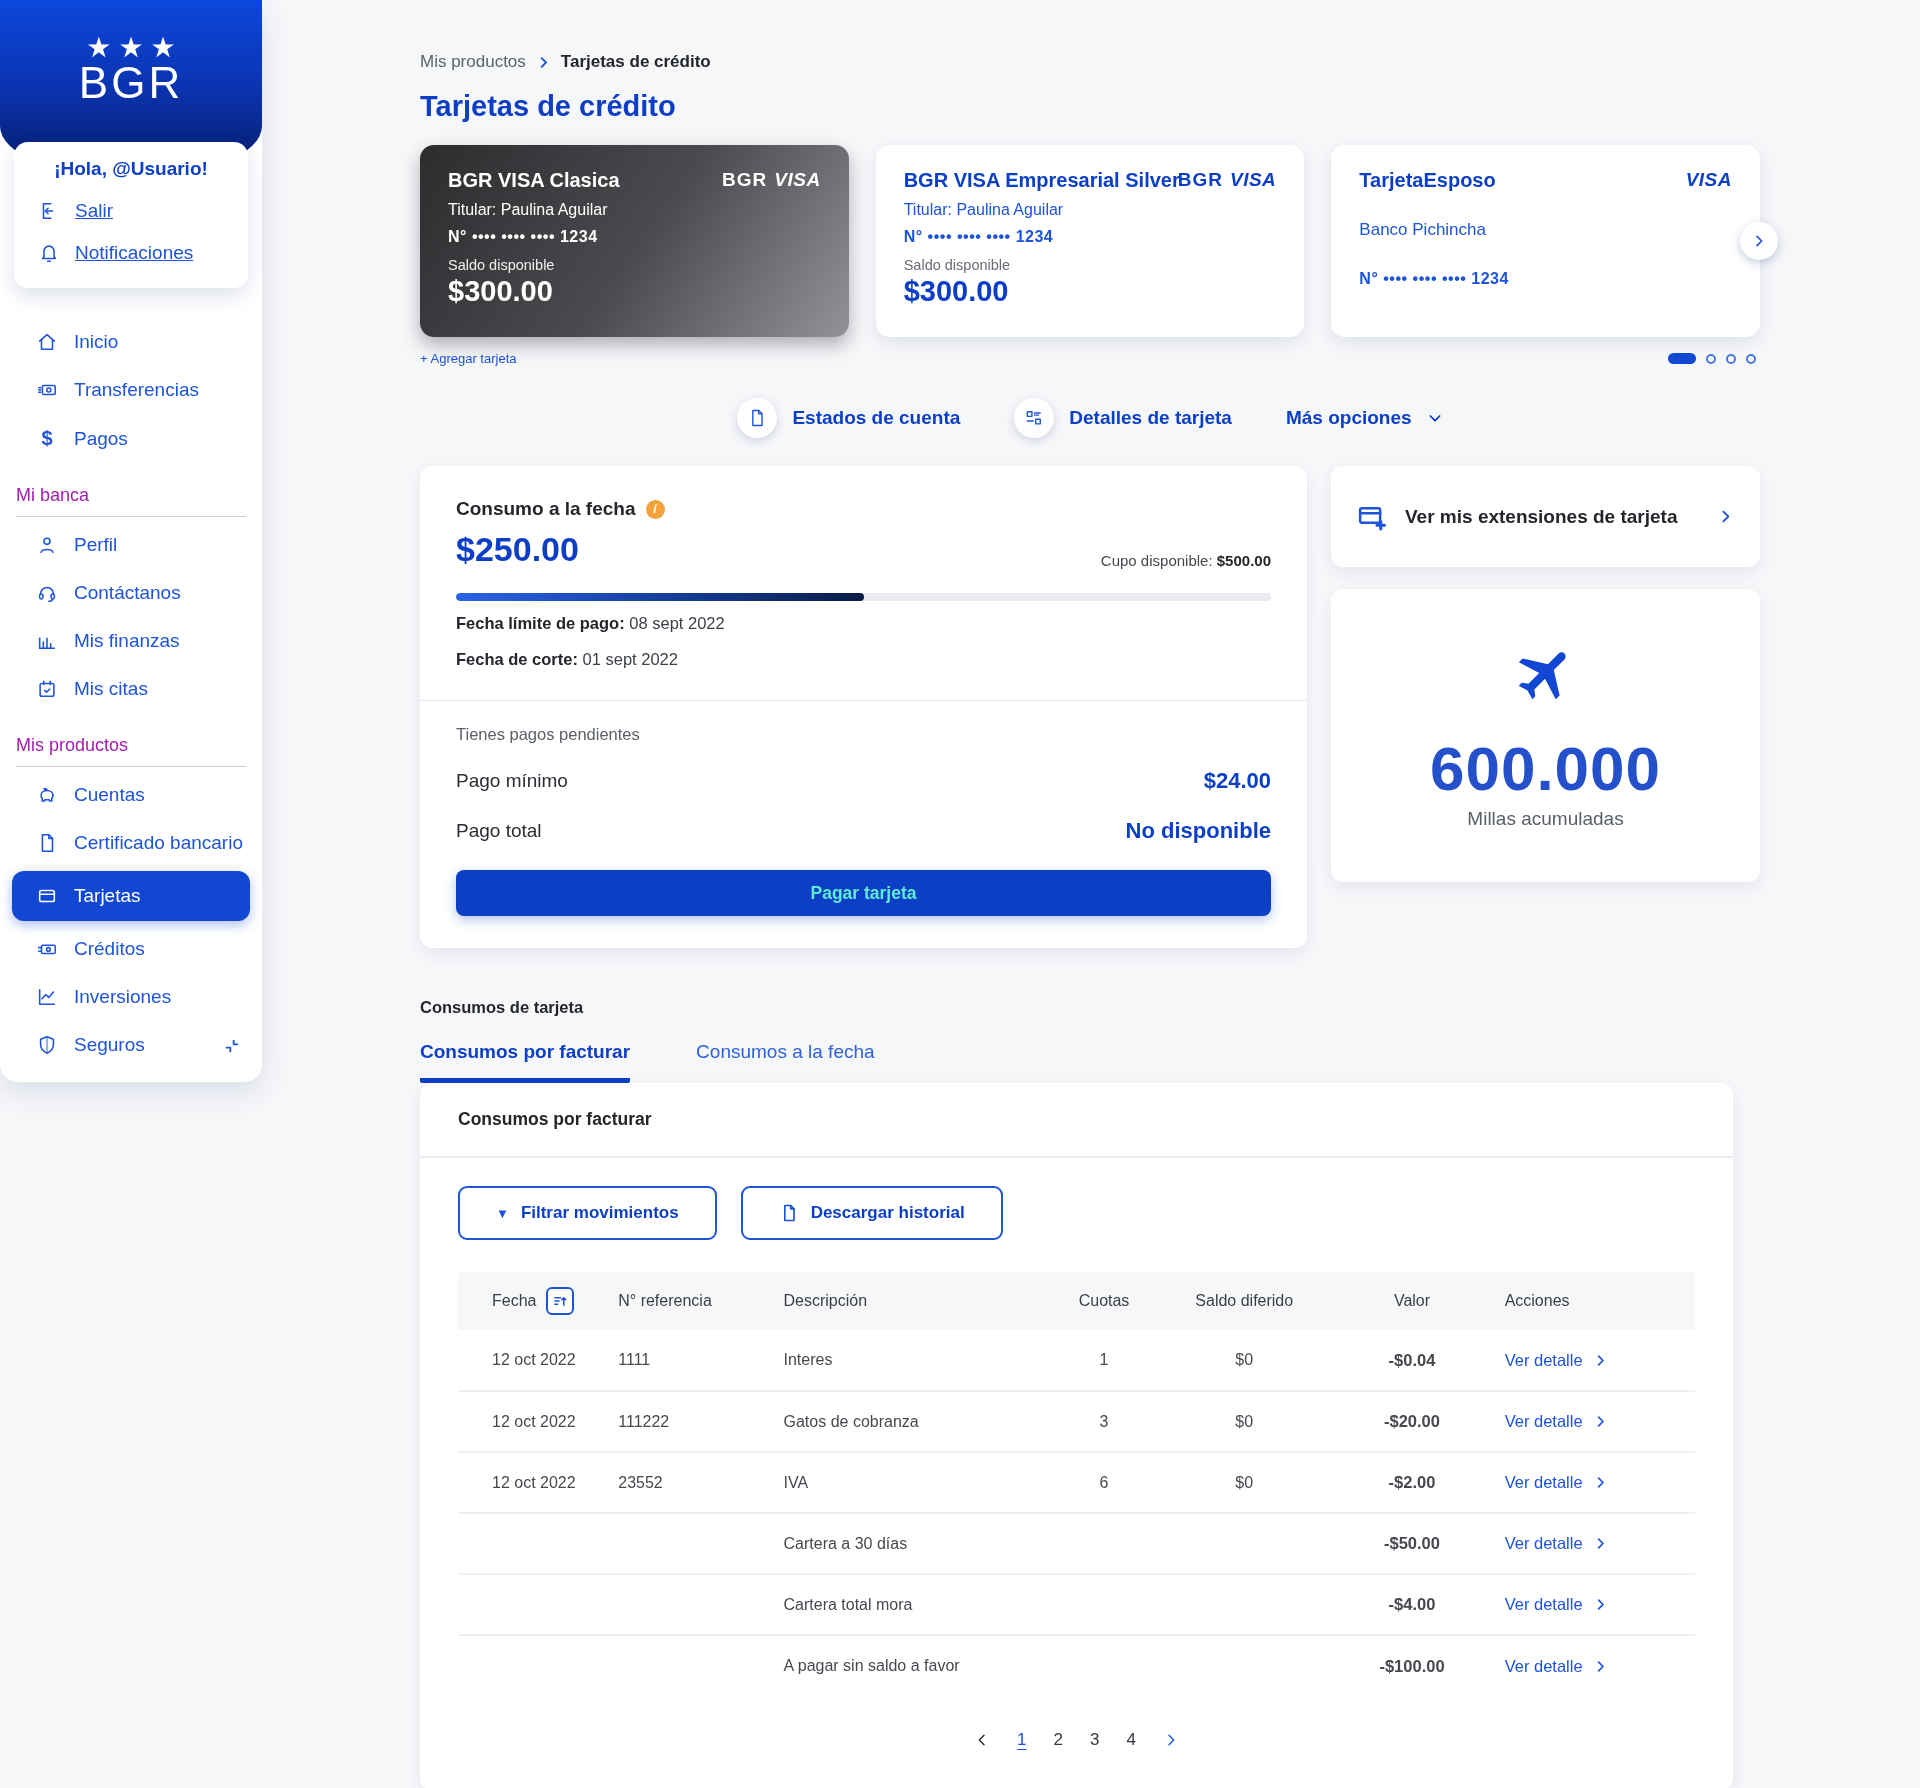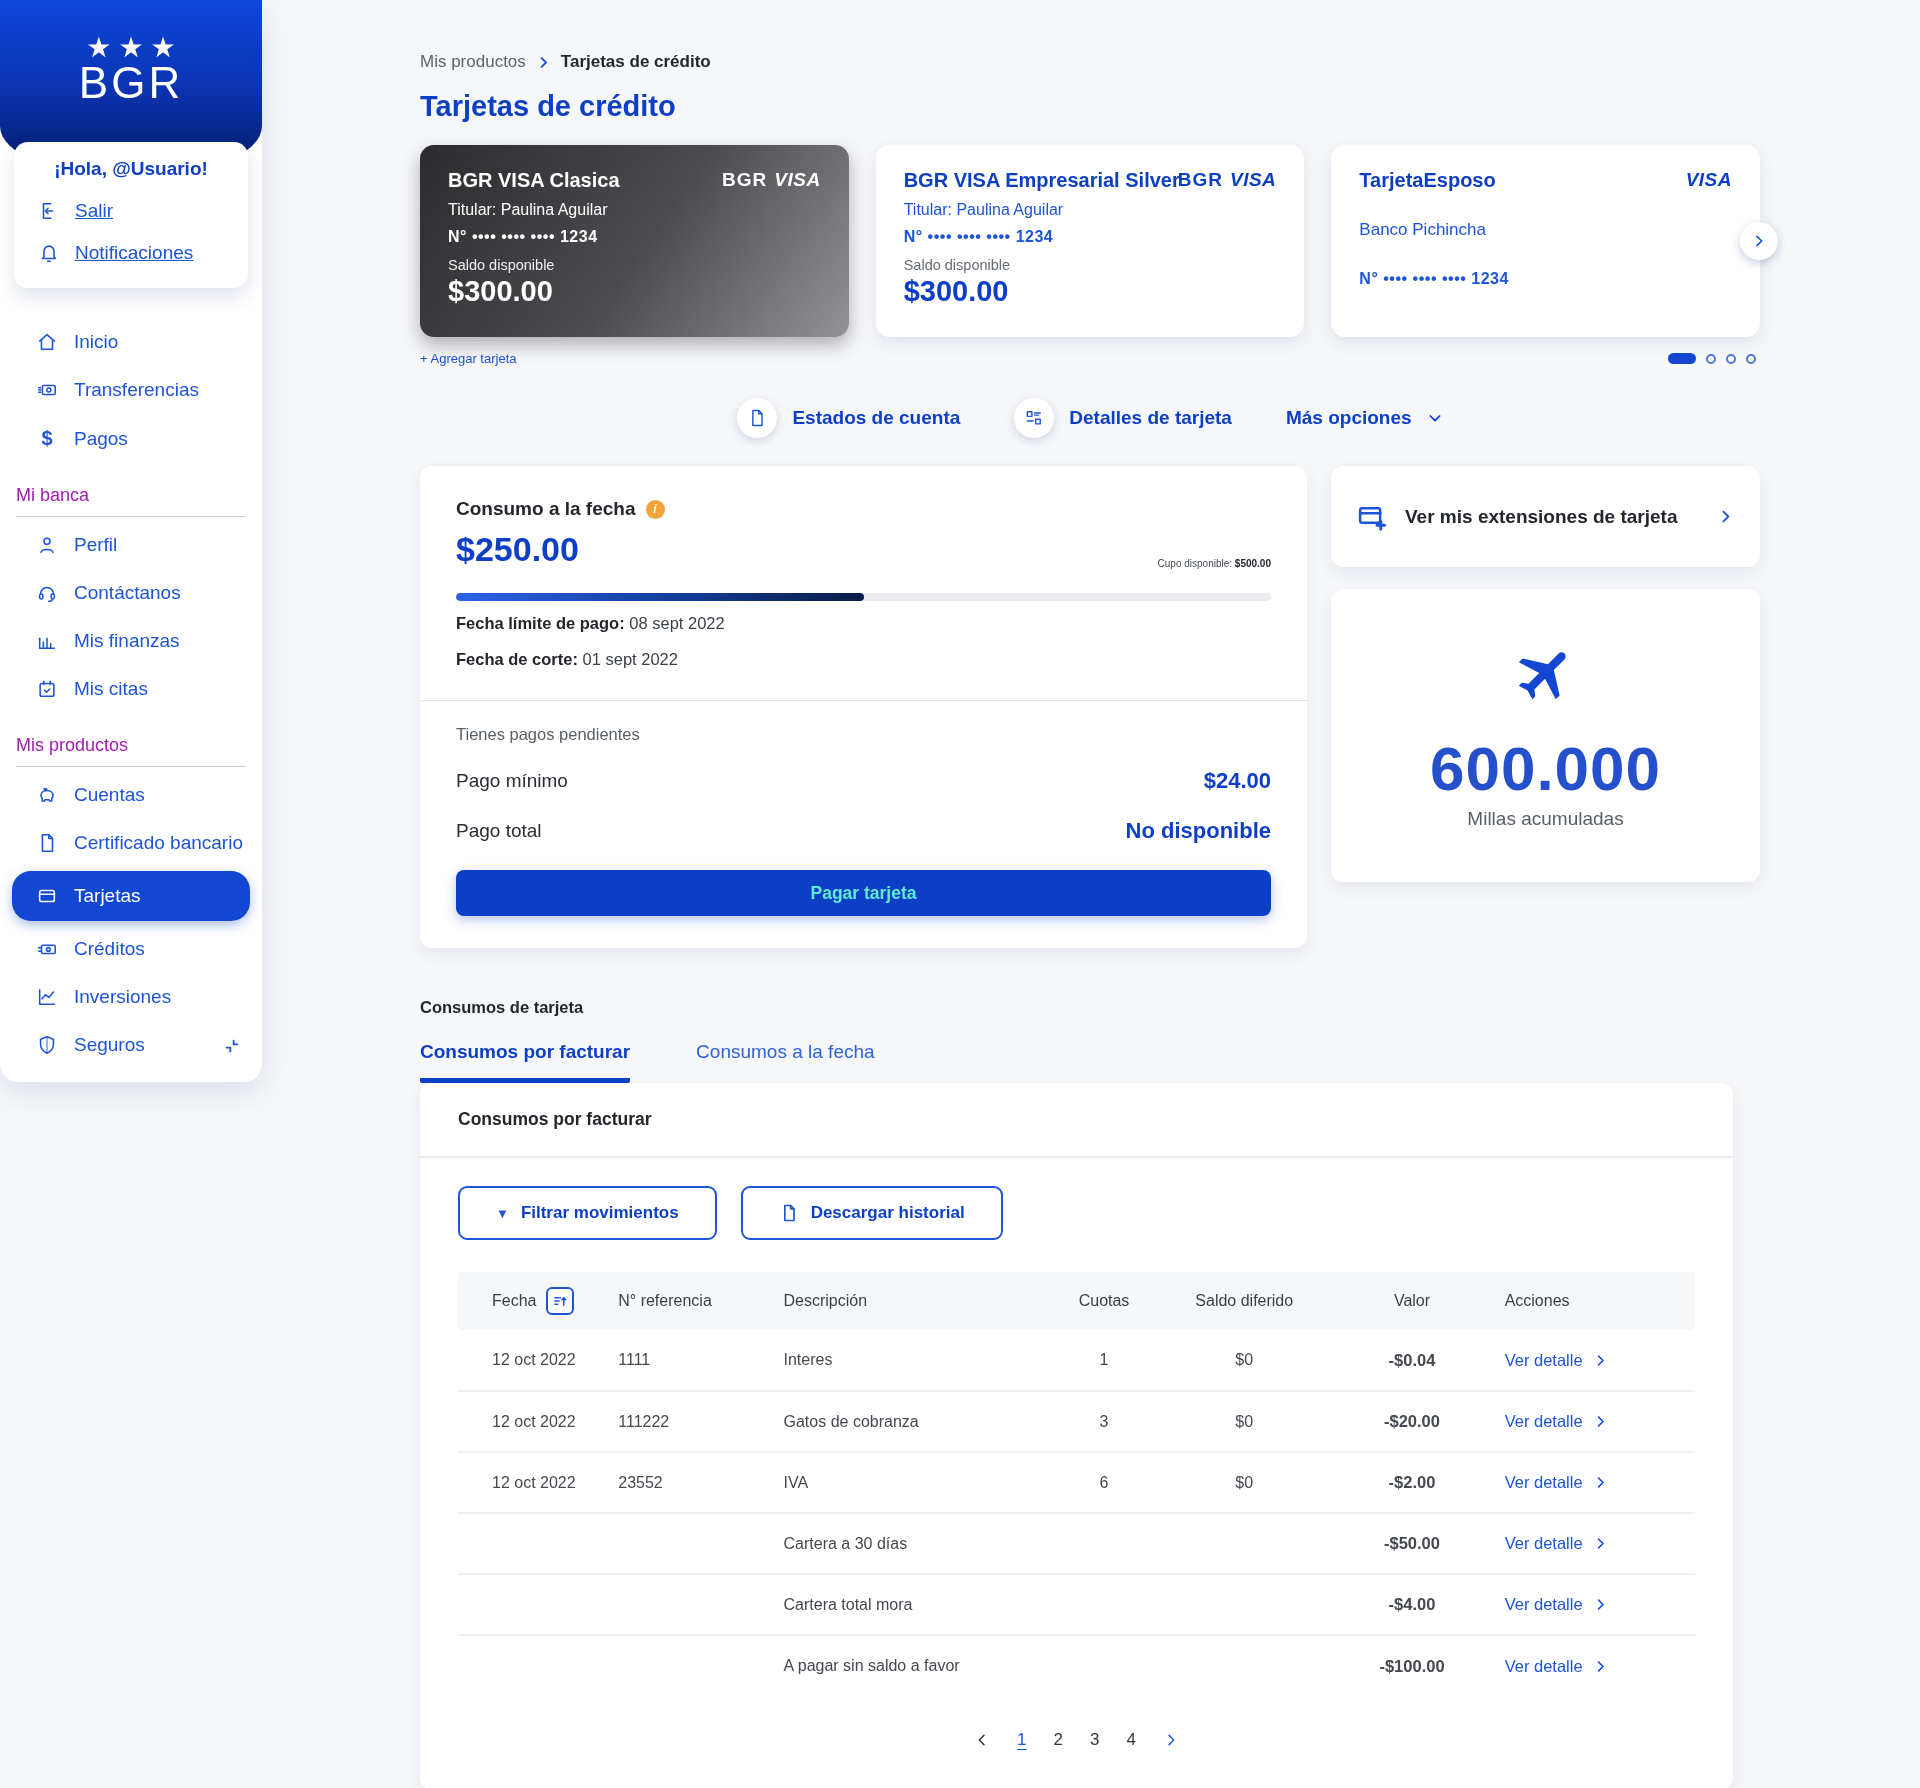--- a/index.html
+++ b/index.html
@@ -15,21 +15,21 @@
   .side-head { height:178px; background:linear-gradient(180deg,#0d47dd 0%,#0b34b2 48%,#051a63 100%);
                border-radius:0 0 50% 50% / 0 0 52px 52px; display:flex; flex-direction:column; align-items:center; padding-top:34px; }
   .logo-stars { color:#fff; font-size:28px; letter-spacing:7px; line-height:1; text-indent:7px; }
   .logo-text { color:#fff; font-size:44px; letter-spacing:3px; font-weight:400; margin-top:-4px; }
   .greet-card { position:relative; z-index:2; margin:-36px 14px 0; background:#fff; border-radius:14px;
                 box-shadow:0 8px 20px rgba(25,50,130,.14); padding:16px 18px 14px; }
   .greet-title { text-align:center; color:#0d3ec6; font-weight:700; font-size:19px; margin-bottom:10px; }
   .greet-item { display:flex; align-items:center; gap:15px; color:#1d54d8; font-size:19px; padding:10px 6px; cursor:pointer;text-decoration:underline; }
   .nav { margin-top:30px; }
   .nav-item { display:flex; align-items:center; gap:16px; color:#1d54d8; font-size:19px; padding:13px 10px 13px 36px; cursor:pointer; }
-  .nav-item.active { margin:4px 12px; background:#1247d4; color:#fff; border-radius:19px; padding:14px 10px 14px 24px;
+  .nav-item.active { margin:4px 12px; background:#1247d4; color:#fff; border-radius:12px; padding:14px 10px 14px 24px;
                      box-shadow:0 4px 12px rgba(18,71,212,.35); }
   .nav-label { color:#a21caf; font-size:18px; margin:16px 16px 4px; padding:6px 0 10px; border-bottom:1px solid #ccd0d7; }
   .dollar-glyph { width:22px; text-align:center; color:#1d54d8; font-size:20px; font-weight:700; flex:none; }
   .collapse-btn { position:absolute; bottom:22px; right:20px; cursor:pointer; }
 
   
   .main { position:absolute; left:420px; top:0; width:1340px; }
   .breadcrumb { margin-top:52px; display:flex; align-items:center; gap:10px; font-size:17px; }
   .bc-parent { color:#5d636b; cursor:pointer; }
   .bc-current { color:#23262b; font-weight:700; }
@@ -74,21 +74,21 @@
   .col-left { width:887px; }
   .col-right { width:429px; }
   .panel { background:#fff; border-radius:12px; box-shadow:0 6px 16px rgba(25,50,130,.08); }
 
   .consume-top { padding:32px 36px 28px; }
   .consume-title { display:flex; align-items:center; gap:10px; font-size:19px; font-weight:700; color:#23262b; }
   .info-dot { width:19px; height:19px; border-radius:50%; background:#f2a33c; color:#fff; font-size:12px; font-weight:700;
               font-style:italic; display:flex; align-items:center; justify-content:center; }
   .consume-amts { display:flex; justify-content:space-between; align-items:flex-end; margin-top:10px;gap:36px; }
   .consume-amount { font-size:34px; font-weight:800; color:#0d3ec6; }
-  .cupo { font-size:10px; color:#44494f;margin-left:25px; }
+  .cupo { font-size:15px; color:#44494f;margin-left:25px; }
   .cupo b { color:#23262b; }
   .progress { margin-top:24px; height:8px; background:#e9ebef; border-radius:5px; overflow:hidden; }
   .progress-fill { height:100%; border-radius:5px; background:linear-gradient(90deg,#2b63e8 0%,#143c97 55%,#0a1c45 100%); }
   .date-line { margin-top:10px; font-size:16.5px; color:#3c4149; line-height:1.55; }
   .date-line b { color:#23262b; }
   .date-line:first-of-type { margin-top:24px; }
   .consume-divider { border-top:1px solid #e4e6ea; }
   .consume-bottom { padding:24px 36px 32px; }
   .pending { font-size:16.5px; color:#5a6068; }
   .pay-row { display:flex; justify-content:space-between; align-items:center; margin-top:24px; }

